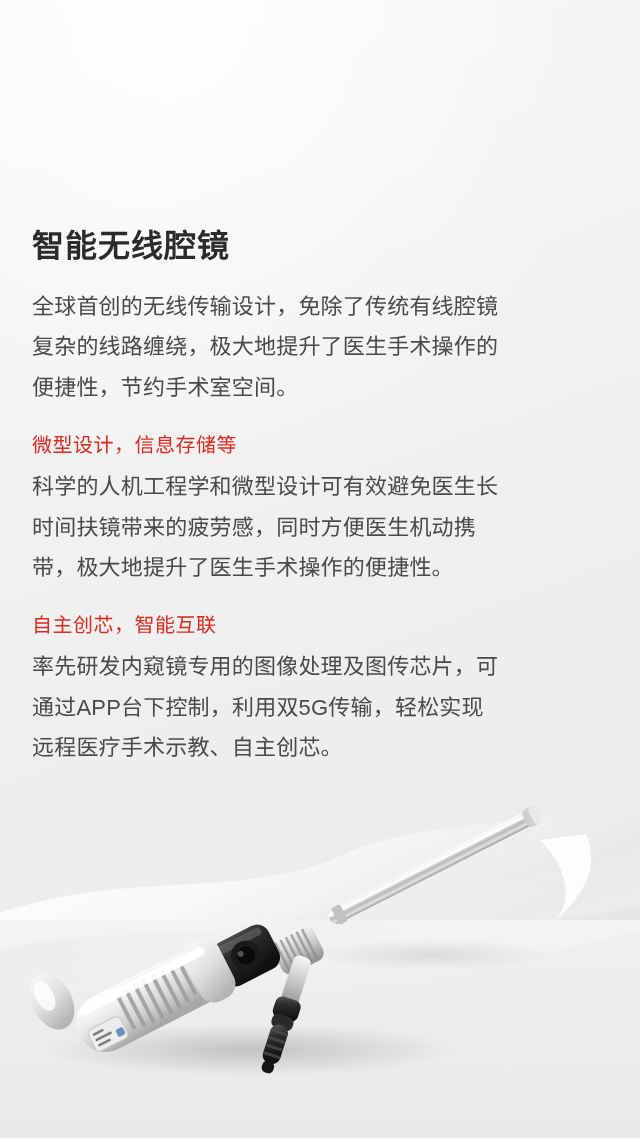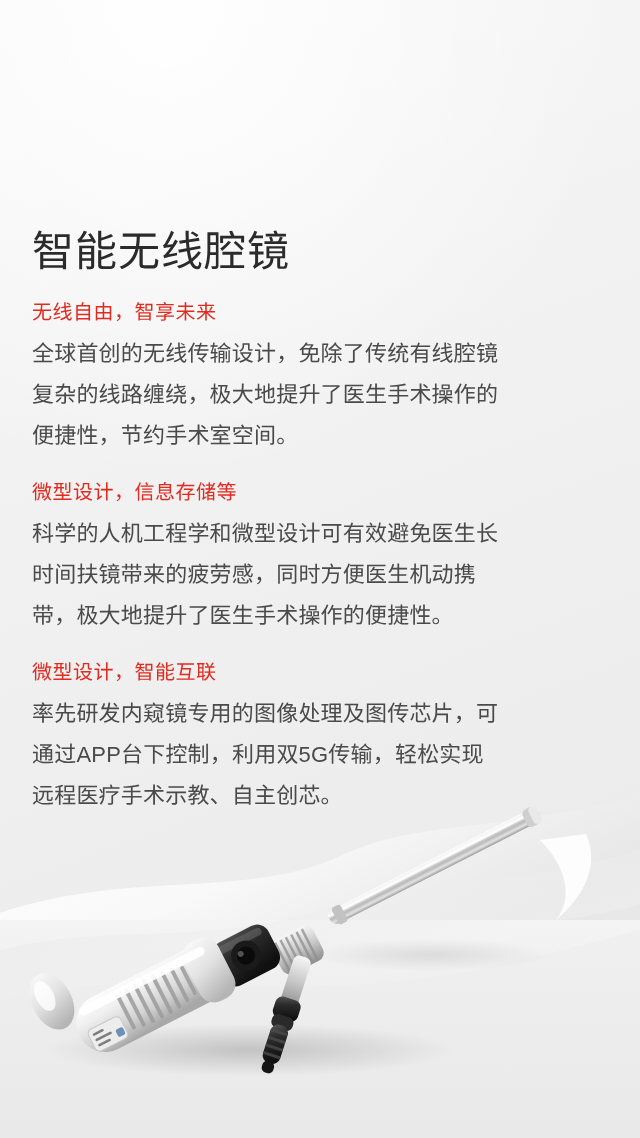--- a/index.html
+++ b/index.html
@@ -33,24 +33,24 @@
     pointer-events: none;
   }
   .content {
     position: absolute;
     left: 32px;
     top: 228px;
     width: 470px;
     z-index: 5;
   }
   .title {
-    font-size: 42px;
+    font-size: 32px;
     line-height: 1.15;
     color: #2b2b2b;
-    font-weight: 400;
+    font-weight: 700;
     letter-spacing: 1px;
     margin: 0 0 22px 0;
   }
   .section {
     margin-bottom: 22px;
   }
   .section-heading {
     color: #e02b20;
     font-size: 20px;
     line-height: 1.4;
@@ -227,28 +227,27 @@
     <g transform="rotate(-27 70 268)">
       <ellipse cx="66" cy="236" rx="20" ry="30" fill="url(#gripG)"></ellipse>
       <ellipse cx="62" cy="228" rx="9" ry="16" fill="#ffffff" opacity="0.8"></ellipse>
     </g>
   </svg>
 
   <div class="content">
     <h1 class="title">智能无线腔镜</h1>
 
     <div class="section">
-      <h2 class="section-heading">无线自由，智享未来</h2>
       <p class="section-body">全球首创的无线传输设计，免除了传统有线腔镜复杂的线路缠绕，极大地提升了医生手术操作的便捷性，节约手术室空间。</p>
     </div>
 
     <div class="section">
       <h2 class="section-heading">微型设计，信息存储等</h2>
       <p class="section-body">科学的人机工程学和微型设计可有效避免医生长时间扶镜带来的疲劳感，同时方便医生机动携带，极大地提升了医生手术操作的便捷性。</p>
     </div>
 
     <div class="section">
-      <h2 class="section-heading">微型设计，智能互联</h2>
+      <h2 class="section-heading">自主创芯，智能互联</h2>
       <p class="section-body">率先研发内窥镜专用的图像处理及图传芯片，可通过APP台下控制，利用双5G传输，轻松实现远程医疗手术示教、自主创芯。</p>
     </div>
   </div>
 
 </div>
 
 </body></html>

